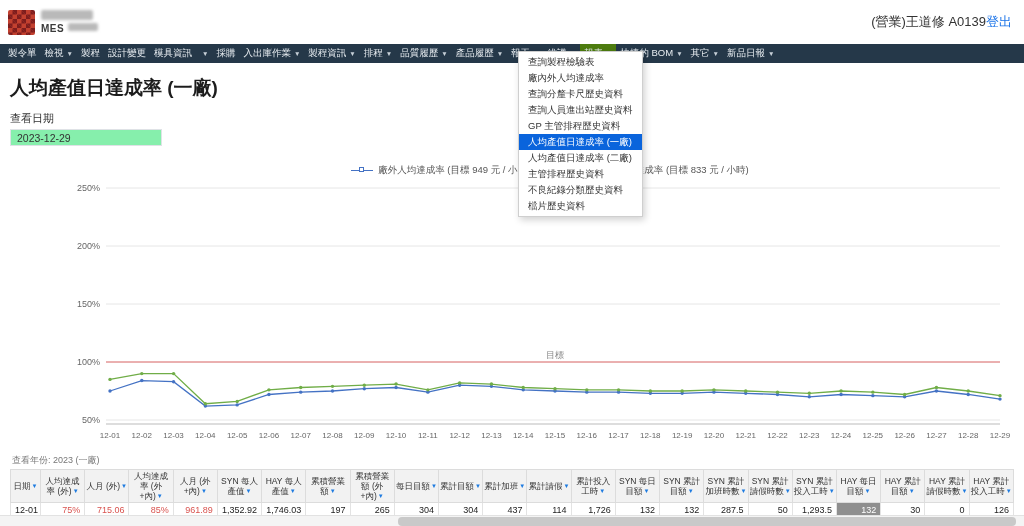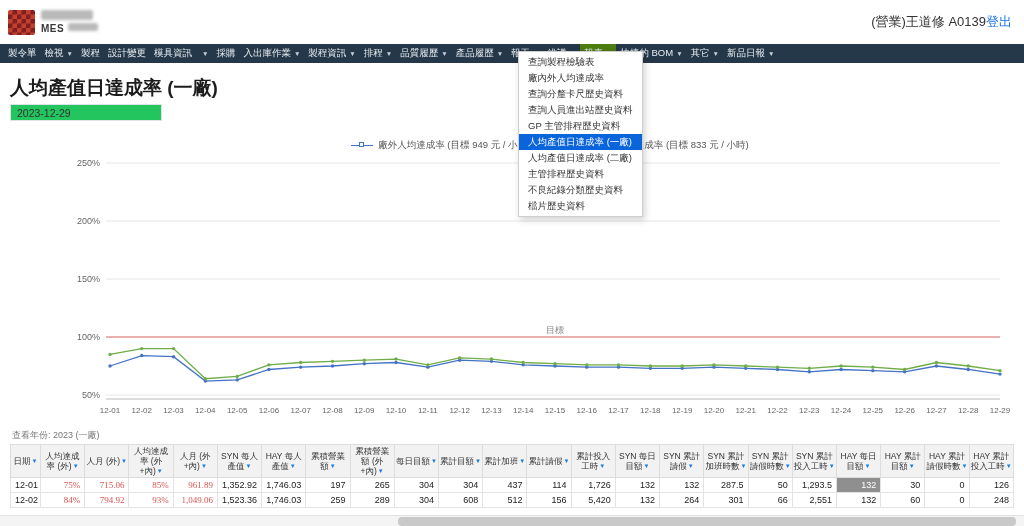--- a/index.html
+++ b/index.html
@@ -32,41 +32,41 @@
   
   .dropdown{position:absolute;left:518px;top:51px;background:#fff;border:1px solid #cfcfcf;
     box-shadow:2px 3px 7px rgba(0,0,0,.18);z-index:60;padding:2px 0;}
   .dd-item{font-size:9.5px;color:#333;padding:2px 9px;line-height:12px;white-space:nowrap;cursor:pointer;}
   .dd-item.active{background:var(--dd-active,#0a64dc);color:#fff;}
 
   
   main{padding:12px 10px 0;}
   h1{font-size:19px;color:#1c1c1c;font-weight:700;}
   .field-label{font-size:11px;color:#333;margin-top:10px;}
-  #date-input{margin-top:3px;width:152px;height:17px;background:#22c55e;border:1px solid #dfe2e6;
+  #date-input{margin-top:3px;width:152px;height:17px;background:#86efac;border:1px solid #dfe2e6;
     font-size:10.5px;color:#333;padding:0 6px;font-family:inherit;display:block;}
 
   .chart-block{margin-top:18px;position:relative;}
   .legend{display:flex;justify-content:center;gap:30px;font-size:9.5px;color:#555;margin-left:95px;width:890px;height:12px;align-items:center;}
   .legend-item{display:flex;align-items:center;gap:5px;cursor:pointer;white-space:nowrap;}
   .legend-marker{position:relative;width:22px;height:7px;display:inline-block;}
   .lm-line{position:absolute;top:3px;left:0;width:22px;height:1px;display:block;}
   .lm-sq{position:absolute;left:8px;top:0;width:5px;height:5px;background:#fff;border:1px solid #000;display:block;}
   #chart-svg{display:block;}
 
   
   .table-block{margin-top:12px;}
   .caption{font-size:9px;color:#777;margin:0 0 2px 2px;}
   table{width:1004px;border-collapse:collapse;table-layout:fixed;}
   th{background:#f2f2f2;border:1px solid #dcdcdc;font-size:8.5px;font-weight:400;color:#333;
      padding:1px 1px;text-align:center;line-height:1.18;vertical-align:middle;cursor:pointer;}
   td{border:1px solid #e3e3e3;font-size:9px;color:#222;padding:2px 4px;text-align:right;
      white-space:nowrap;overflow:hidden;background:#fff;}
   td.center{text-align:center;}
-  td.red{color:var(--pct-red,#d9534f);font-family:Liberation Serif, serif;}
+  td.red{color:var(--pct-red,#d9534f);}
   td.hl{background:#8f8f8f;color:#fff;}
   .sort{color:#1e7be0;font-size:6px;margin-left:1px;vertical-align:1px;}
 
   
   .hscrollbar{position:absolute;left:0;right:0;bottom:0;height:11px;background:#f4f4f4;border-top:1px solid #e2e2e2;z-index:70;}
   .hthumb{position:absolute;left:398px;top:1px;width:618px;height:9px;background:#c9c9c9;border-radius:4px;cursor:pointer;}
 </style>
 </head>
 <body>
 
@@ -165,20 +165,21 @@
       <div class="dd-item">GP 主管排程歷史資料</div>
       <div class="dd-item active">人均產值日達成率 (一廠)</div>
       <div class="dd-item">人均產值日達成率 (二廠)</div>
       <div class="dd-item">主管排程歷史資料</div>
       <div class="dd-item">不良紀錄分類歷史資料</div>
       <div class="dd-item">檔片歷史資料</div>
     </div>
 
   <main>
     <h1>人均產值日達成率 (一廠)</h1>
+    <div class="field-label">查看日期</div>
     <input id="date-input" readonly="" value="2023-12-29" style="">
 
     <div class="chart-block">
       <div class="legend" id="legend">
           <span class="legend-item">
             <span class="legend-marker">
               <span class="lm-line" style="background: rgb(68, 114, 196);"></span>
               <span class="lm-sq" style="border-color: rgb(68, 114, 196);"></span>
             </span>
             <span>廠外人均達成率 (目標 949 元 / 小時)</span>
@@ -335,21 +336,21 @@
               <th><span>SYN 每人產值</span><span class="sort">▼</span></th>
               <th><span>HAY 每人產值</span><span class="sort">▼</span></th>
               <th><span>累積營業額</span><span class="sort">▼</span></th>
               <th><span>累積營業額 (外+內)</span><span class="sort">▼</span></th>
               <th><span>每日目額</span><span class="sort">▼</span></th>
               <th><span>累計目額</span><span class="sort">▼</span></th>
               <th><span>累計加班</span><span class="sort">▼</span></th>
               <th><span>累計請假</span><span class="sort">▼</span></th>
               <th><span>累計投入工時</span><span class="sort">▼</span></th>
               <th><span>SYN 每日目額</span><span class="sort">▼</span></th>
-              <th><span>SYN 累計請假</span><span class="sort">▼</span></th>
+              <th><span>SYN 累計目額</span><span class="sort">▼</span></th>
               <th><span>SYN 累計加班時數</span><span class="sort">▼</span></th>
               <th><span>SYN 累計請假時數</span><span class="sort">▼</span></th>
               <th><span>SYN 累計投入工時</span><span class="sort">▼</span></th>
               <th><span>HAY 每日目額</span><span class="sort">▼</span></th>
               <th><span>HAY 累計目額</span><span class="sort">▼</span></th>
               <th><span>HAY 累計請假時數</span><span class="sort">▼</span></th>
               <th><span>HAY 累計投入工時</span><span class="sort">▼</span></th>
             </tr>
           </thead>
           <tbody>

